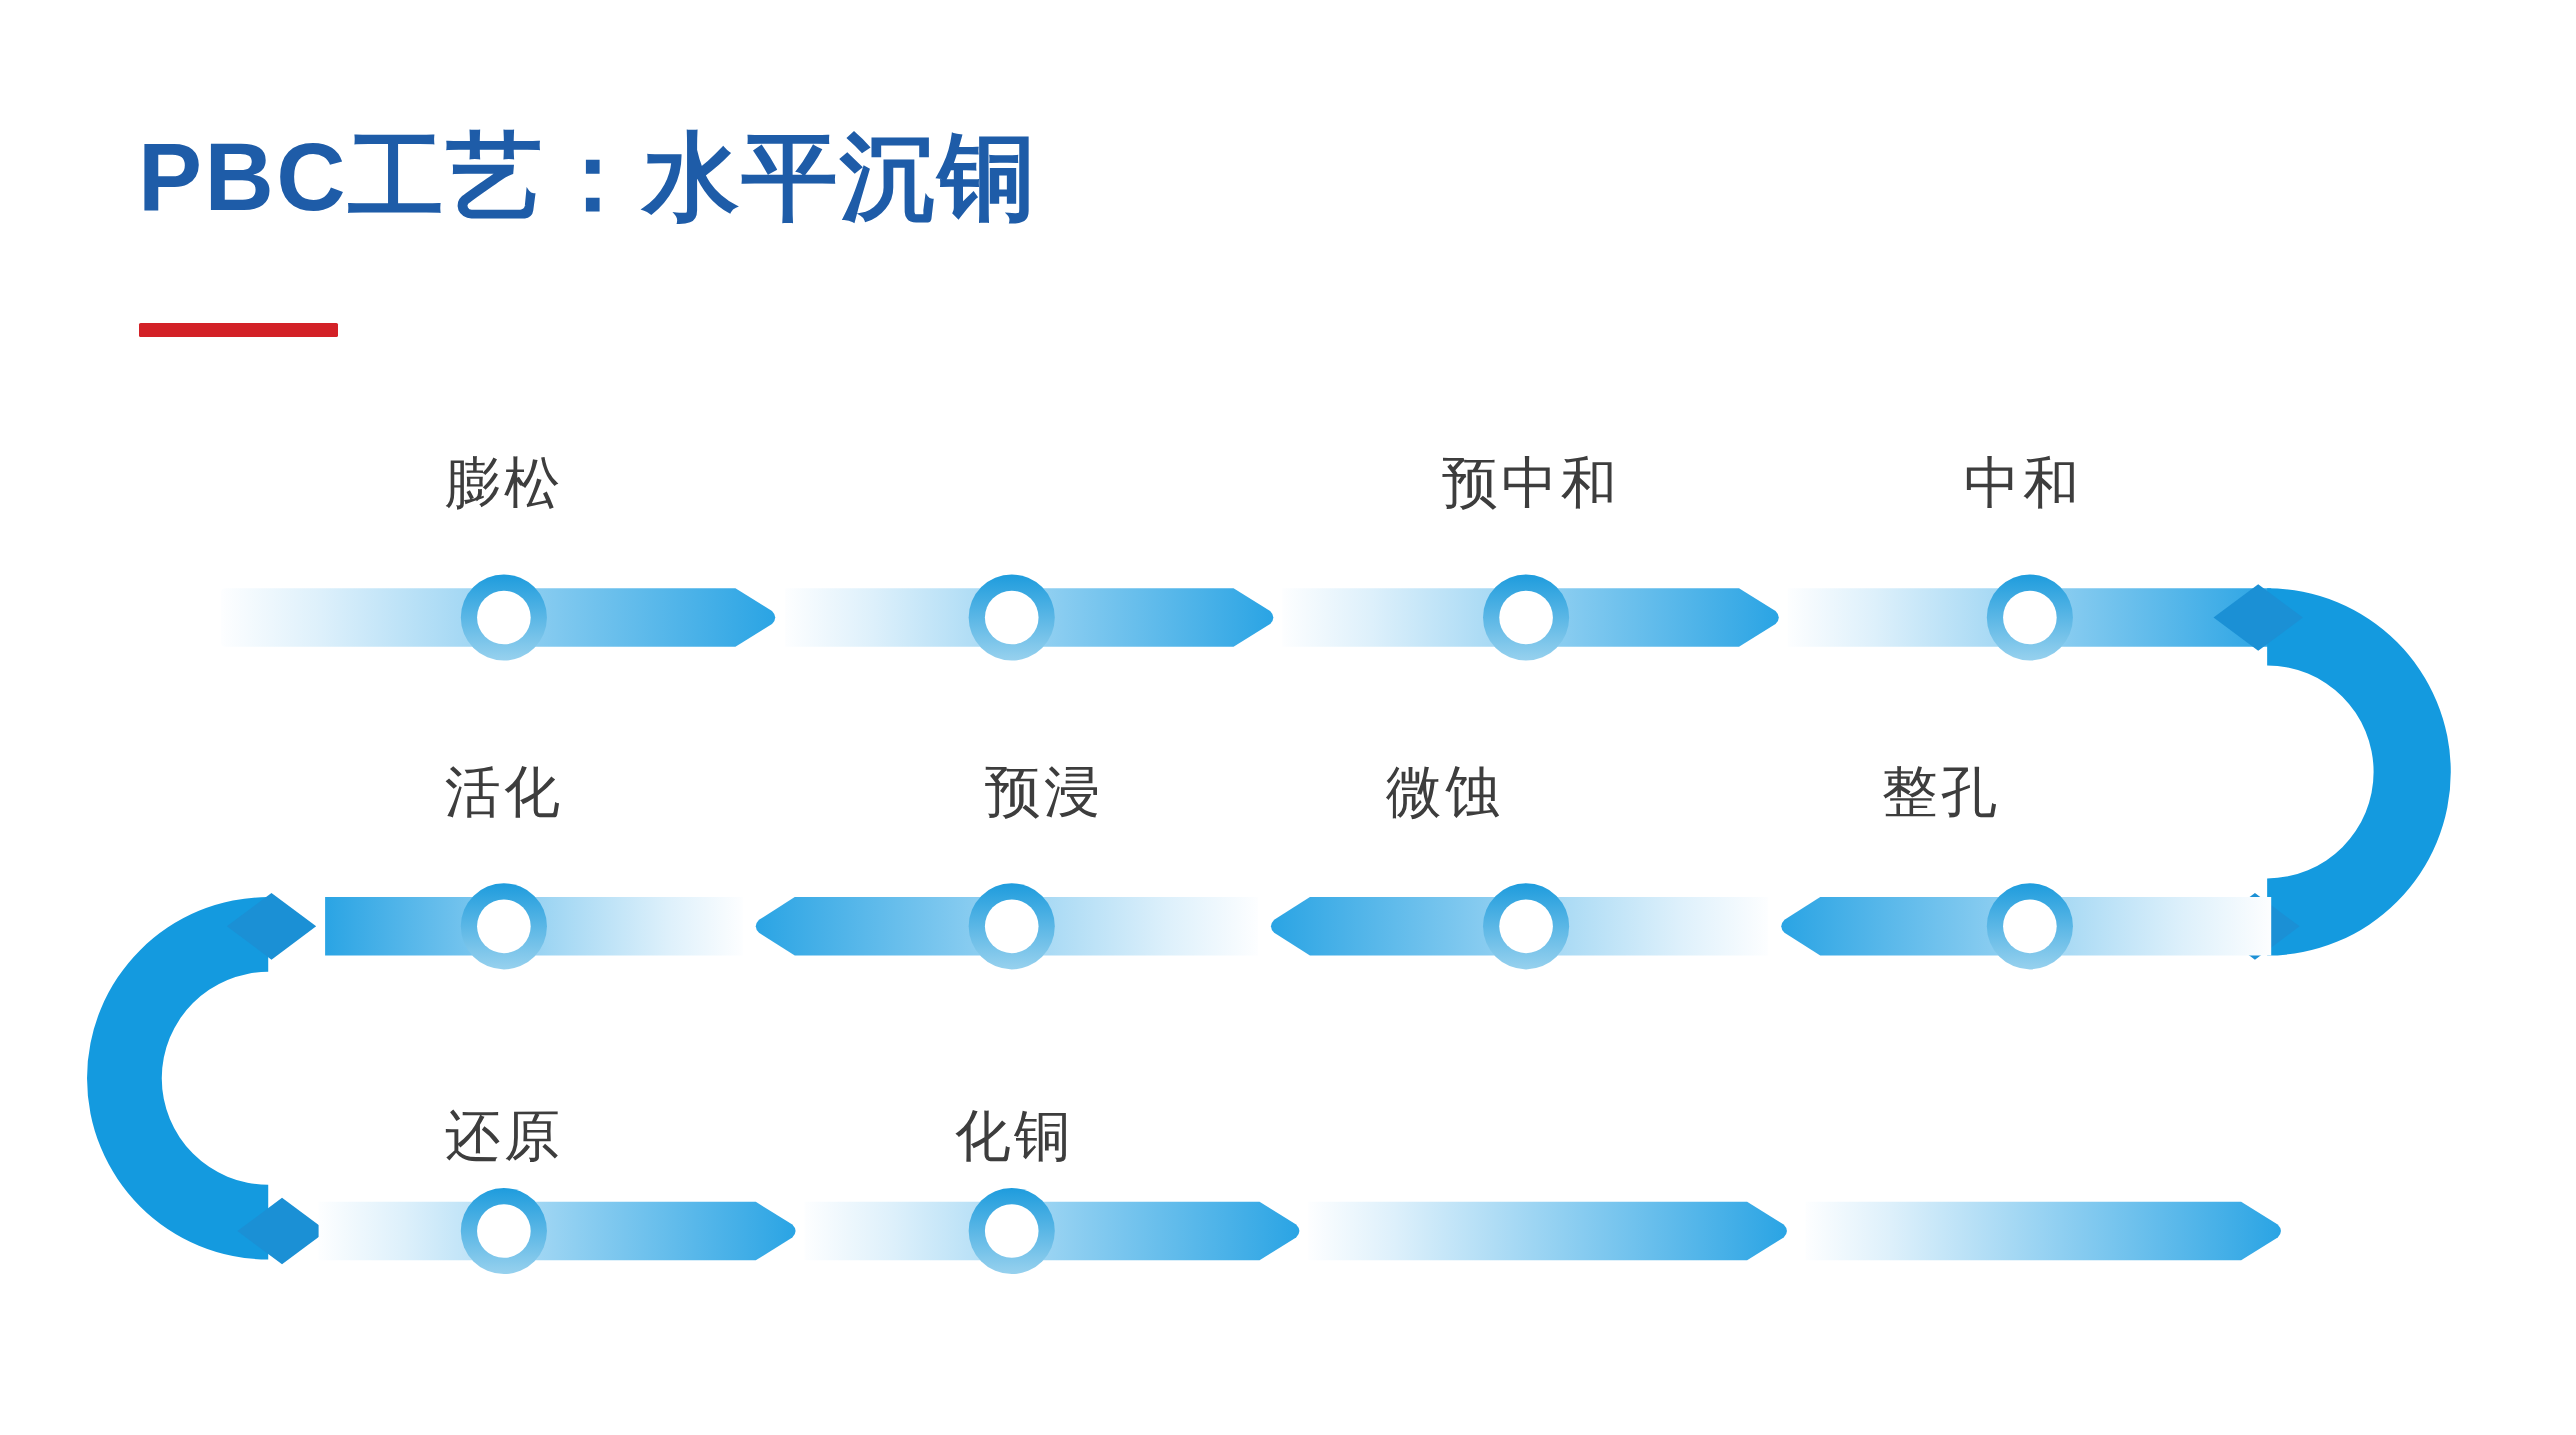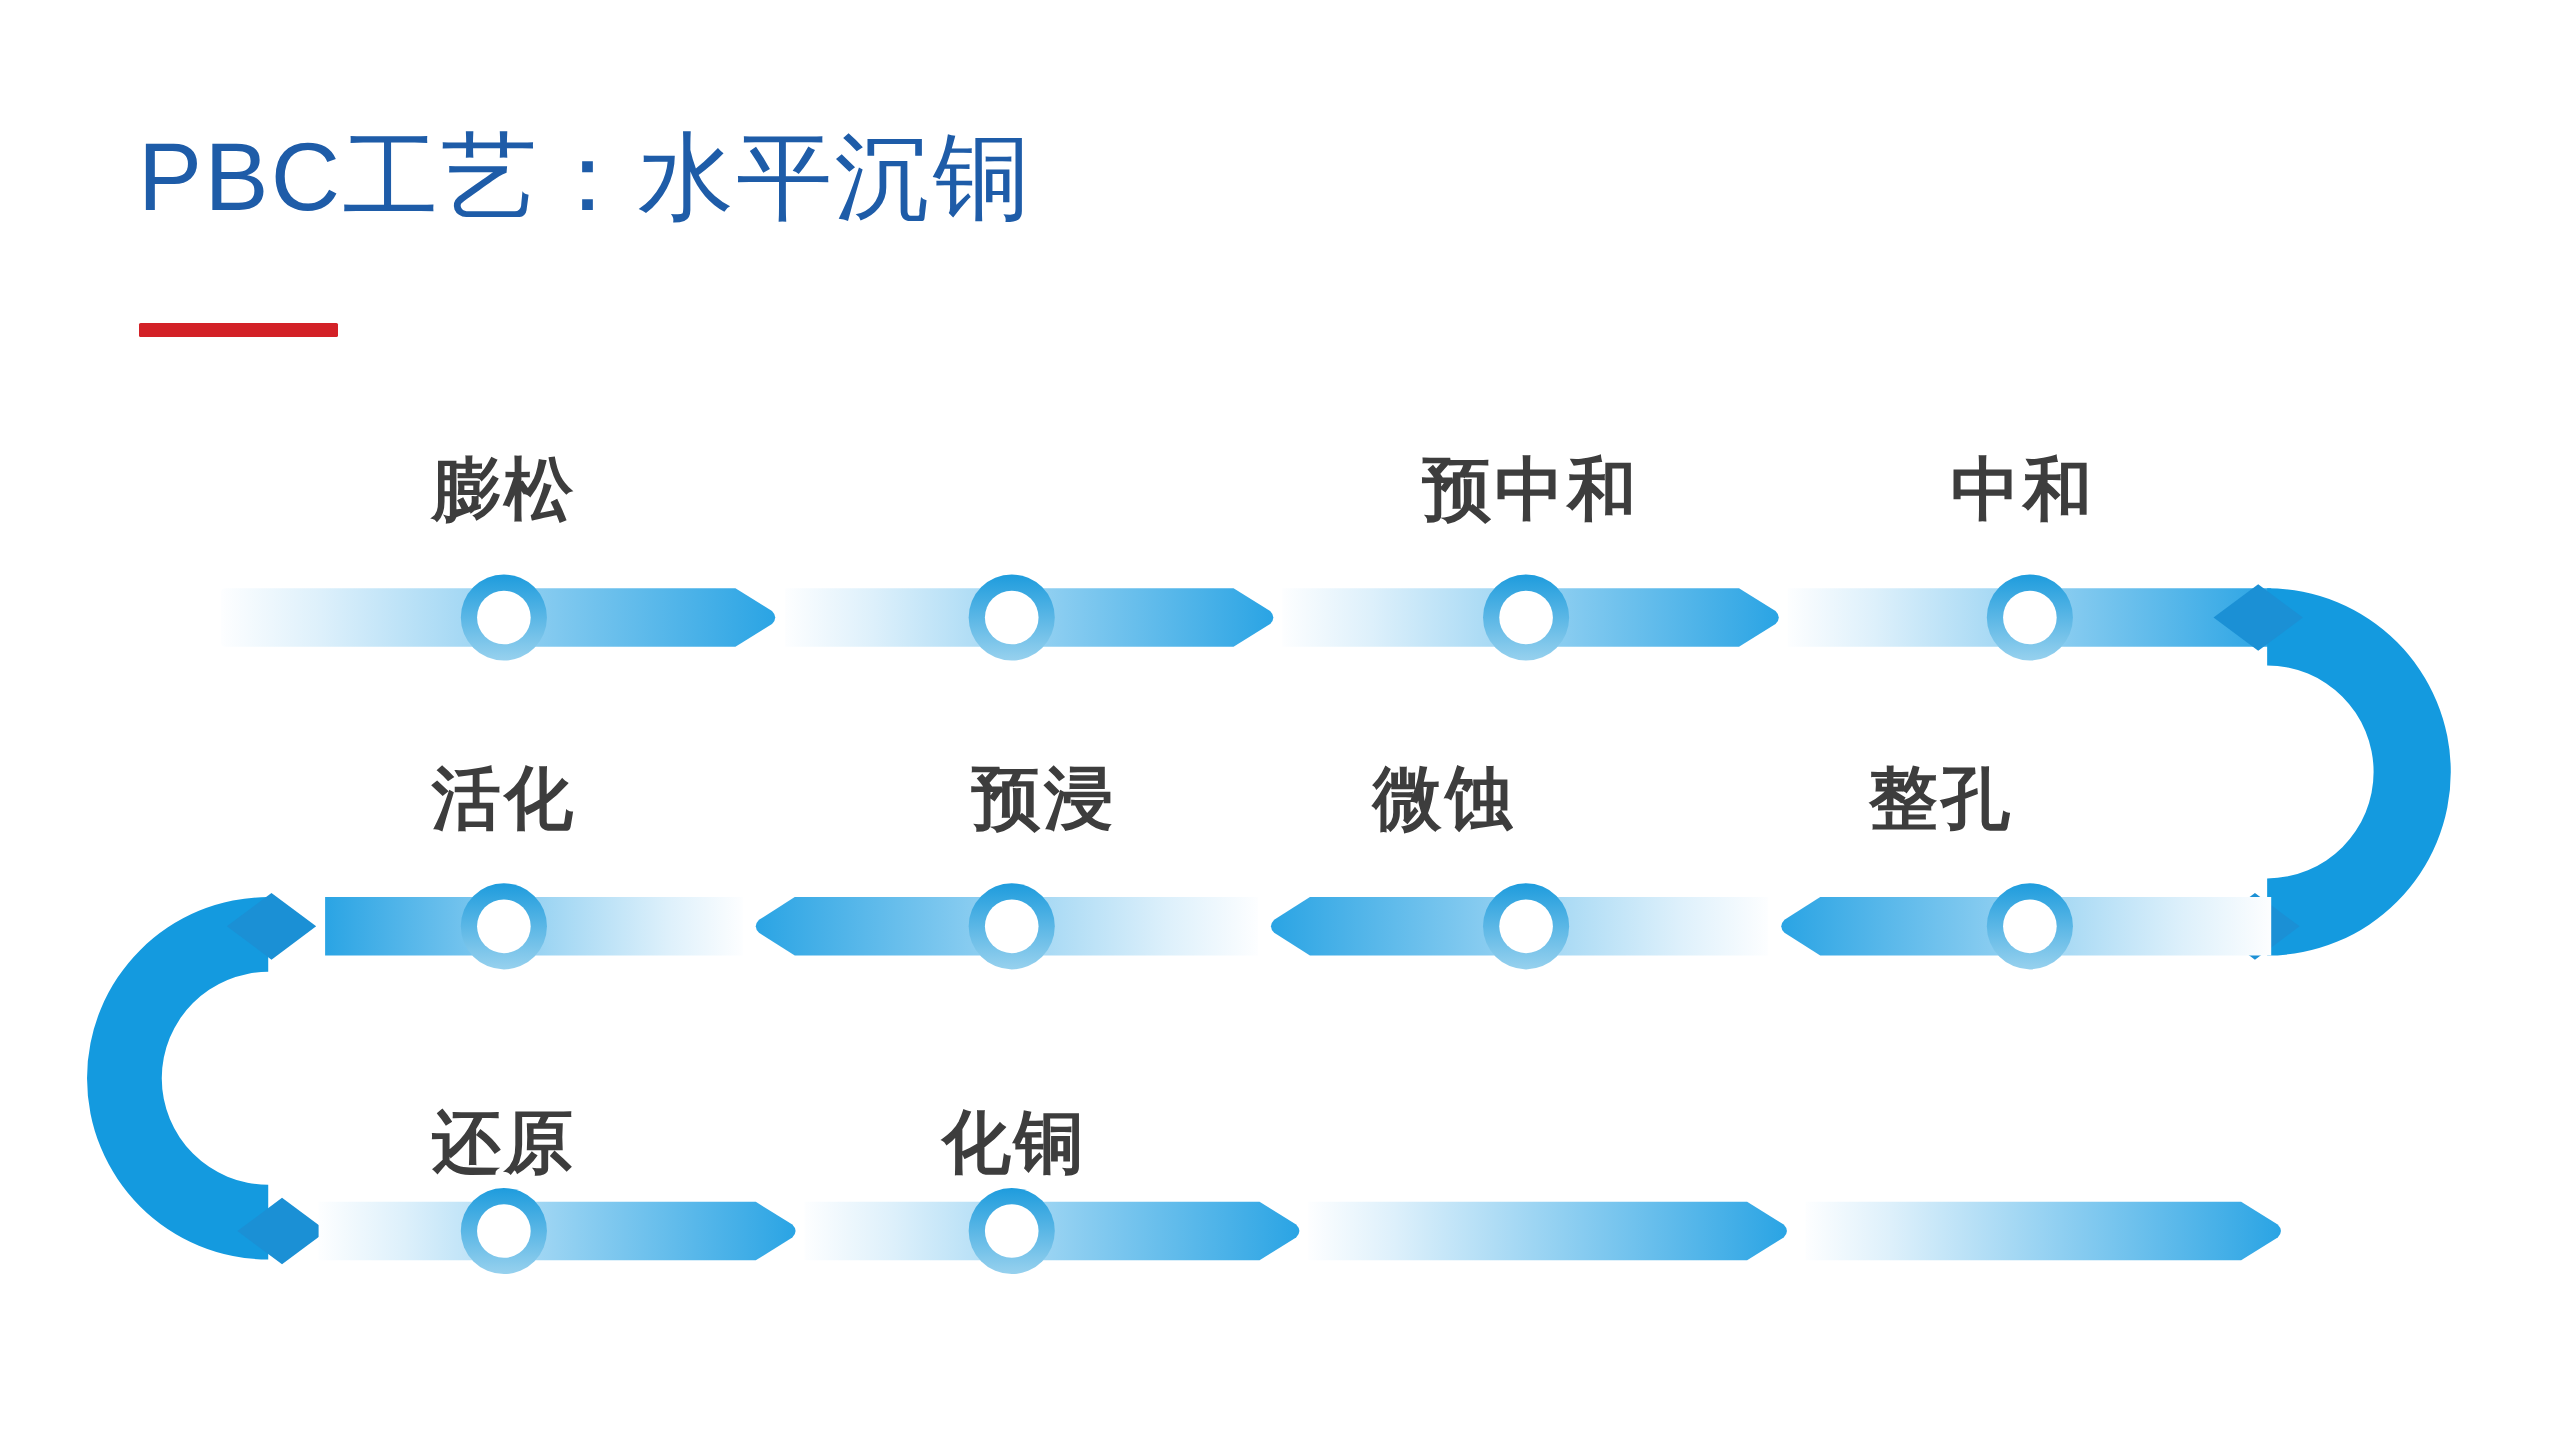--- a/index.html
+++ b/index.html
@@ -11,32 +11,32 @@
   html,body{margin:0;padding:0;background:var(--page-bg);}
   .canvas{
     position:relative;
     width:2576px;height:1435px;
     background:var(--page-bg);
     overflow:hidden;
     font-family:"Liberation Sans","DejaVu Sans",sans-serif;
   }
   .page-title{
     position:absolute;left:138px;top:124px;
-    font-size:96px;font-weight:normal;letter-spacing:2.4px;
+    font-size:96px;font-weight:bold;letter-spacing:2.4px;
     color:var(--title-blue);white-space:nowrap;line-height:1.1;
   }
   .title-underline{
     position:absolute;left:139px;top:323px;
     width:199px;height:14px;border-radius:1.6px;
     background:var(--underline-red);
   }
   .flow-svg{position:absolute;left:0;top:0;}
   .step-label{
     position:absolute;transform:translateX(-50%);
-    font-size:69px;font-weight:bold;letter-spacing:3.3px;
+    font-size:56px;font-weight:normal;letter-spacing:3.3px;
     color:var(--label-gray);white-space:nowrap;line-height:1;
   }
   .row1{top:455px;}
   .row2{top:764px;text-align:right;}
   .row3{top:1108px;text-align:center;}
 </style>
 </head>
 <body>
 
 <div class="canvas">

